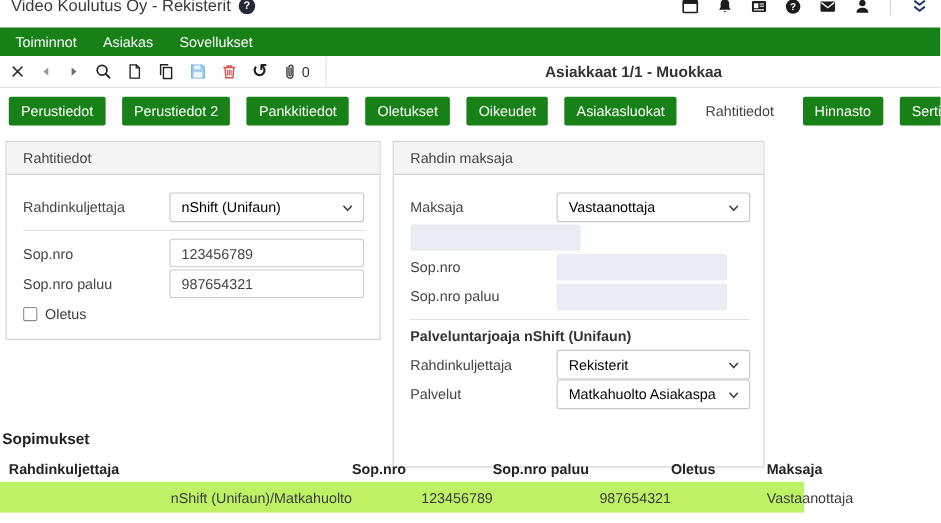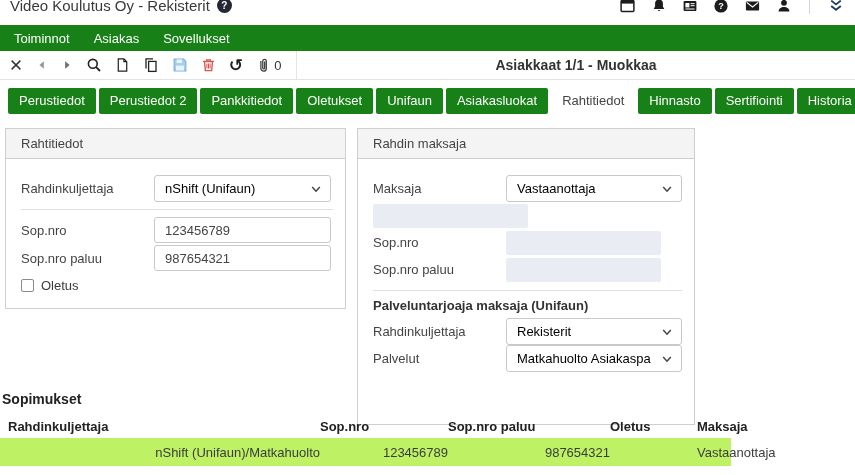--- a/index.html
+++ b/index.html
@@ -34,21 +34,21 @@
   .toolbar{height:29px;display:flex;align-items:center;border-bottom:1px solid #e2e2e2;background:#fff;}
   .tool-icons{display:flex;align-items:center;gap:13px;padding-left:9px;width:297px;flex:0 0 297px;height:100%;
               border-right:1px solid #e4e4e4;}
   .ticon{display:flex;align-items:center;cursor:pointer;}
   .undo-glyph{font-family:"DejaVu Sans",sans-serif;font-size:17px;color:#222;line-height:16px;font-weight:bold;}
   .attach{display:flex;align-items:center;gap:3px;}
   .attach-count{font-size:13px;color:#333;}
   .toolbar-title{flex:1;text-align:center;font-weight:bold;font-size:14px;color:#333;}
 
   
-  .tabs{display:flex;gap:3px;padding:8px 0 0 8px;}
+  .tabs{display:flex;gap:15px;padding:8px 0 0 8px;}
   .tab{background:var(--green);color:#fff;padding:5px 11px 6px 11px;border-radius:2px;font-size:13px;cursor:pointer;white-space:nowrap;}
   .tab.active{background:#fff;color:#444;}
 
   
   .panel{position:absolute;border:1px solid var(--panel-border);background:#fff;}
   .panel-left{left:5px;top:128px;width:341px;height:181px;}
   .panel-right{left:357px;top:128px;width:338px;height:297px;}
   .panel-header{height:30px;background:#f4f4f4;border-bottom:1px solid var(--panel-border);
                 display:flex;align-items:center;padding-left:15px;color:#444;}
   .panel-body{padding:10px 12px 8px 15px;}
@@ -201,21 +201,21 @@
     </span>
   </div>
   <div class="toolbar-title">Asiakkaat 1/1 - Muokkaa</div>
 </div>
 
 <div class="tabs">
   <span class="tab">Perustiedot</span>
   <span class="tab">Perustiedot 2</span>
   <span class="tab">Pankkitiedot</span>
   <span class="tab">Oletukset</span>
-  <span class="tab">Unifaun</span>
+  <span class="tab">Oikeudet</span>
   <span class="tab">Asiakasluokat</span>
   <span class="tab active">Rahtitiedot</span>
   <span class="tab">Hinnasto</span>
   <span class="tab">Sertifiointi</span>
   <span class="tab">Historia</span>
 </div>
 
 <div class="panel panel-left">
   <div class="panel-header">Rahtitiedot</div>
   <div class="panel-body">
@@ -261,21 +261,21 @@
     </div>
     <div class="pr-row">
       <span class="flabel">Sop.nro</span>
       <span class="disabledbox"></span>
     </div>
     <div class="pr-row">
       <span class="flabel">Sop.nro paluu</span>
       <span class="disabledbox"></span>
     </div>
     <hr class="sep">
-    <div class="provider-heading">Palveluntarjoaja maksaja (Unifaun)</div>
+    <div class="provider-heading">Palveluntarjoaja nShift (Unifaun)</div>
     <div class="pr-row">
       <span class="flabel">Rahdinkuljettaja</span>
       <span class="select">
         <span class="sel-val">Rekisterit</span>
         <svg width="12" height="12" viewBox="0 0 12 12">
             <polyline points="2.2,4 6,8.2 9.8,4" fill="none" stroke="#444" stroke-width="1.5"></polyline>
           </svg>
       </span>
     </div>
     <div class="pr-row">

